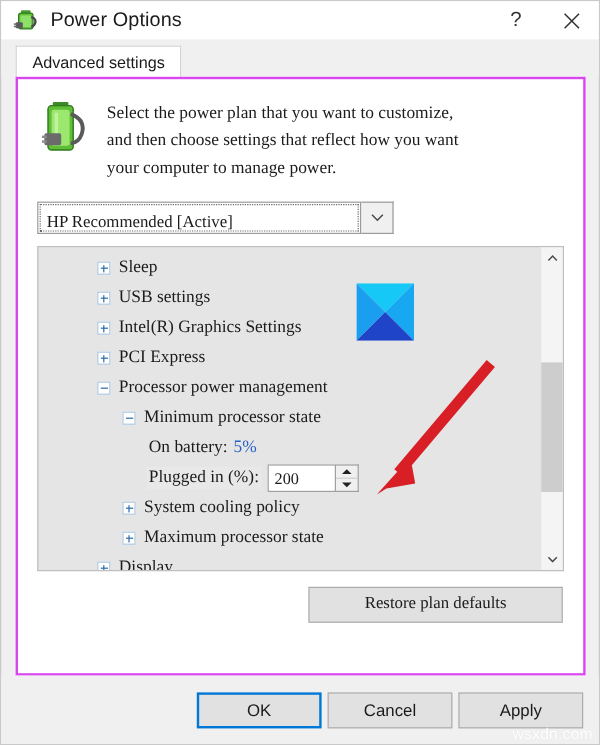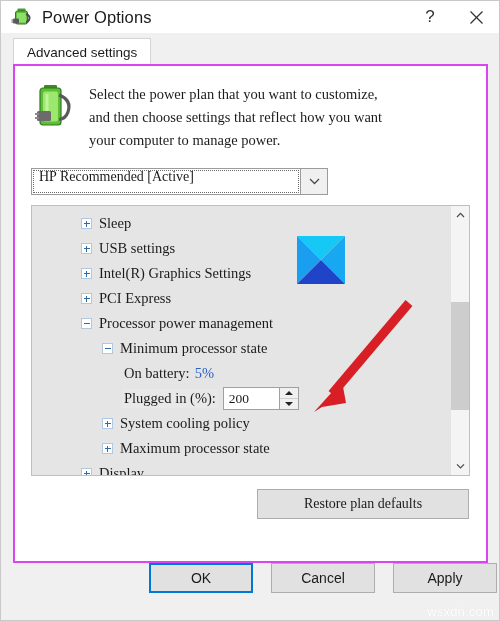--- a/index.html
+++ b/index.html
@@ -137,21 +137,21 @@
     align-items: stretch;
     height: 27px;
     width: 297px;
   }
   .combo-field {
     flex: 1 1 auto;
     background: #ffffff;
     border: 1px solid #9b9b9b;
     box-sizing: border-box;
     display: flex;
-    align-items: flex-start;
+    align-items: flex-end;
     padding: 0 5px;
     position: relative;
   }
   .combo-focus {
     position: absolute;
     left: 1px; top: 1px; right: 1px; bottom: 1px;
     border: 1px dotted #6b6b6b;
     pointer-events: none;
   }
   .combo-value {
@@ -339,24 +339,24 @@
     width: 212px;
     height: 30px;
   }
 
   
   .bottombar {
     height: 57px;
     flex: 0 0 auto;
     background: #f0f0f0;
     display: flex;
-    align-items: flex-start;
+    align-items: center;
     justify-content: flex-end;
-    padding-right: 2px;
-    gap: 18px;
+    padding-right: 13px;
+    gap: 5px;
     position: relative;
   }
   .btn-bottom {
     width: 104px;
     height: 30px;
   }
   .btn-default {
     border: 2px solid #0078d7;
     background: #e1e1e1;
   }

